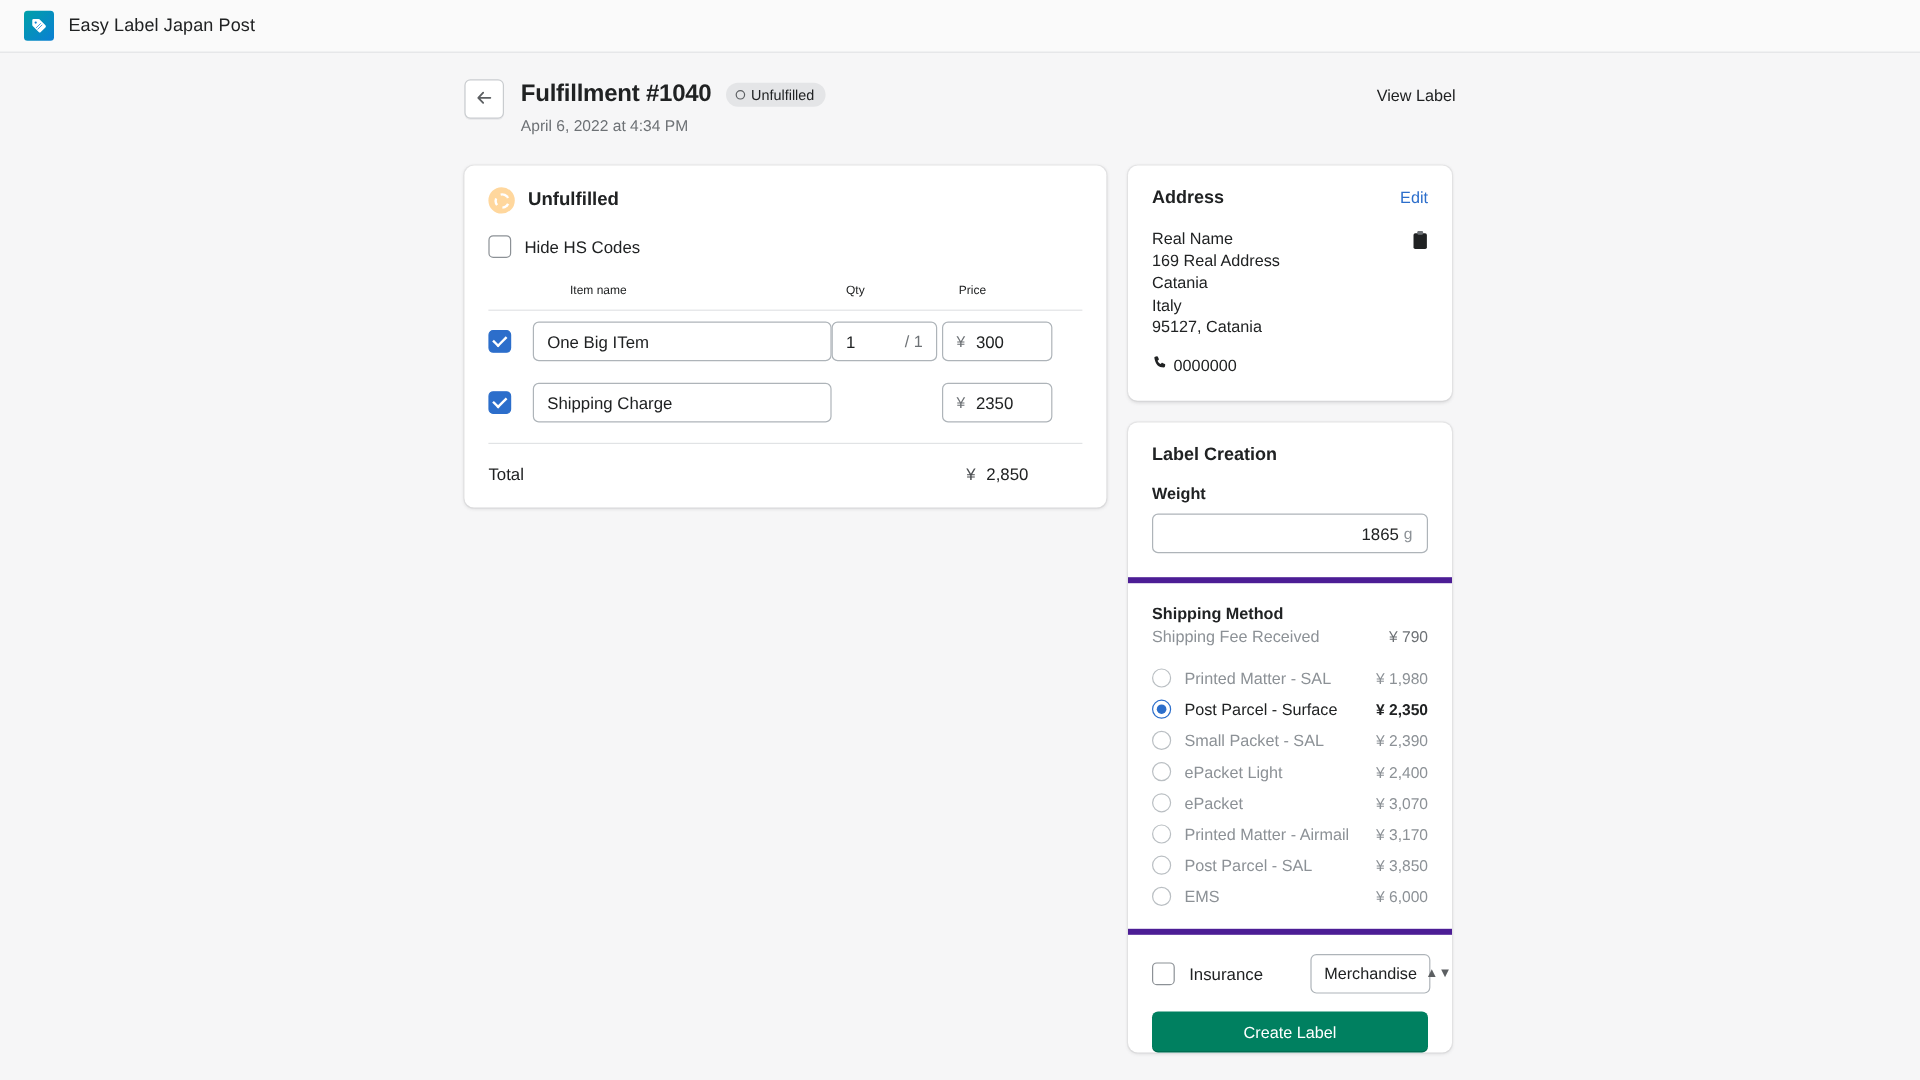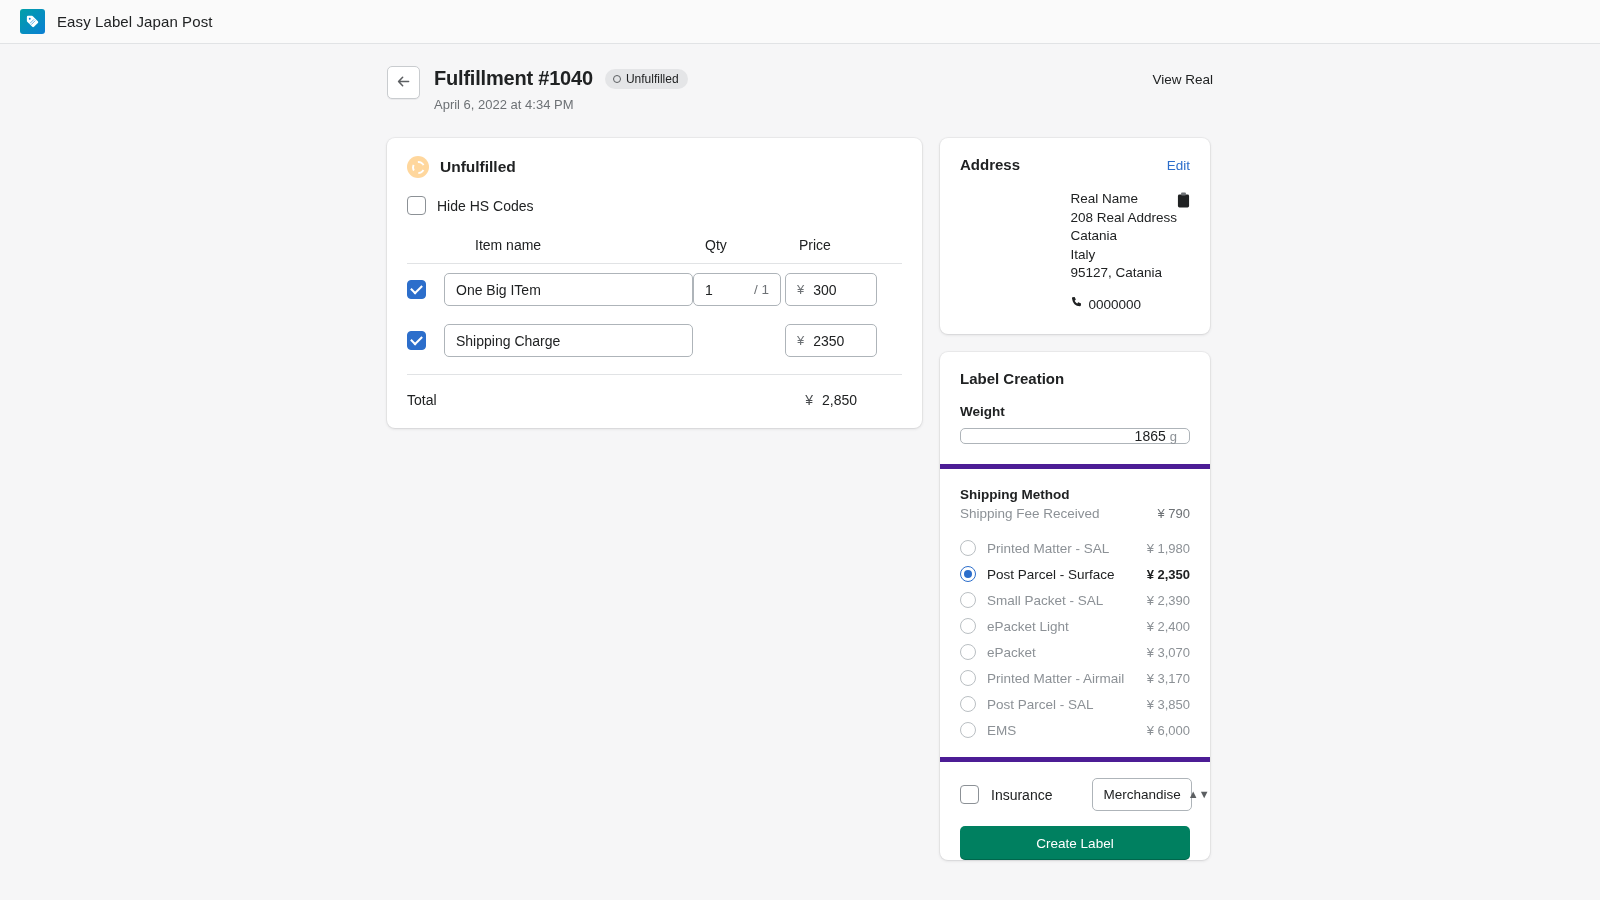--- a/index.html
+++ b/index.html
@@ -177,21 +177,21 @@
     border-left: 2px solid #fff;
     border-bottom: 2px solid #fff;
     transform: rotate(-45deg) translate(1px,-1px);
   }
   .hs-label { font-size: 14px; color: #202223; }
 
   
   .items-head {
     display: flex;
     align-items: center;
-    font-size: 14px;
+    font-size: 10px;
     color: #202223;
     padding-bottom: 10px;
     border-bottom: 1px solid #e1e3e5;
   }
   .c-check { width: 37px; flex: none; }
   .c-name  { width: 249px; flex: none; }
   .c-qty   { width: 92px; flex: none; }
   .c-price { width: 95px; flex: none; }
   .items-head .c-name { padding-left: 31px; }
   .items-head .c-qty { padding-left: 12px; }
@@ -235,35 +235,36 @@
   
   .side-head {
     display: flex;
     align-items: baseline;
     justify-content: space-between;
   }
   .side-title { font-size: 15px; font-weight: bold; color: #202223; }
   .edit-link { font-size: 13.5px; color: #2c6ecb; cursor: pointer; }
   .addr-body {
     display: flex;
-    justify-content: flex-end;
+    justify-content: space-between;
     align-items: flex-start;
     margin-top: 17px;
+    gap: 36px;
   }
   .addr-lines { font-size: 13.5px; color: #202223; line-height: 18.5px; }
   .addr-phone { display: flex; align-items: center; gap: 5px; margin-top: 13px; }
   .copy-icon { padding-top: 2px; cursor: pointer; }
 
   
   .sec { padding: 18px 20px 20px 20px; }
   .sec-div { border-top: 5px solid #4c1d95; }
   .field-label { font-size: 13.5px; font-weight: bold; color: #202223; }
   .weight-input {
     margin-top: 9px;
-    height: 16px;
+    height: 33px;
     border: 1px solid #aeb4b9;
     border-radius: 5px;
     background: #fff;
     display: flex;
     align-items: center;
     justify-content: flex-end;
     gap: 4px;
     padding: 0 12px;
     font-size: 14px;
     color: #202223;
@@ -379,21 +380,21 @@
       <div class="header-text">
         <div class="title-row">
           <div class="page-title">Fulfillment #1040</div>
           <div class="badge">
             <span class="badge-dot"></span>
             <span>Unfulfilled</span>
           </div>
         </div>
         <div class="page-subtitle">April 6, 2022 at 4:34 PM</div>
       </div>
-      <a class="view-order">View Real</a>
+      <a class="view-order">View Label</a>
     </div>
 
     <div class="columns">
 
       <div class="col-main">
         <div class="card">
           <div class="card-pad">
 
             <div class="status-row">
               <div class="status-icon">
@@ -468,21 +469,21 @@
 
         <div class="card">
           <div class="card-pad">
             <div class="side-head">
               <span class="side-title">Address</span>
               <span class="edit-link">Edit</span>
             </div>
             <div class="addr-body">
               <div class="addr-lines" id="addr-lines">
                   <div>Real Name</div>
-                  <div>208 Real Address</div>
+                  <div>169 Real Address</div>
                   <div>Catania</div>
                   <div>Italy</div>
                   <div>95127, Catania</div>
                   <div class="addr-phone">
                     <span><svg width="13" height="13" viewBox="0 0 16 16" aria-hidden="true">
                         <path d="M3.2 1.5 5 1.2c.4-.1.8.1 1 .5l1 2.3c.2.4 0 .8-.3 1l-1 .8c.6 1.5 1.8 2.7 3.3 3.3l.8-1c.3-.3.7-.4 1-.2l2.3 1c.4.2.6.6.5 1l-.3 1.8c-.1.4-.5.8-1 .8C6.6 12.5 3.5 9.4 2.4 2.5c0-.5.3-.9.8-1Z" fill="#202223"></path>
                       </svg></span>
                     <span>0000000</span>
                   </div>
                 </div>

